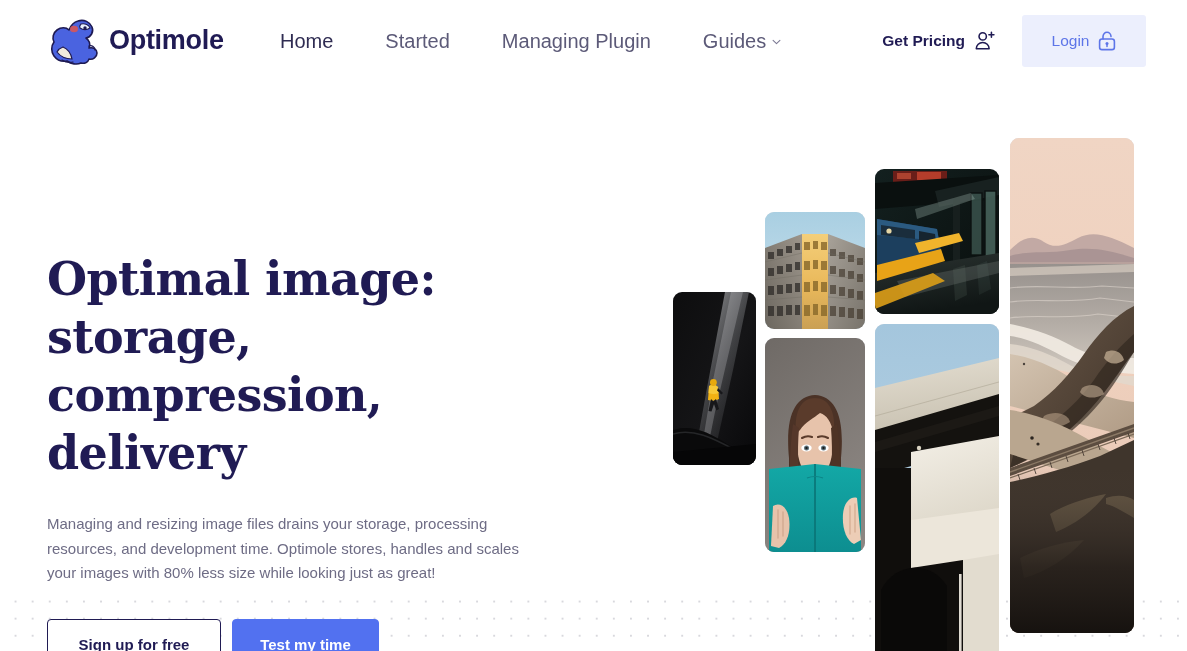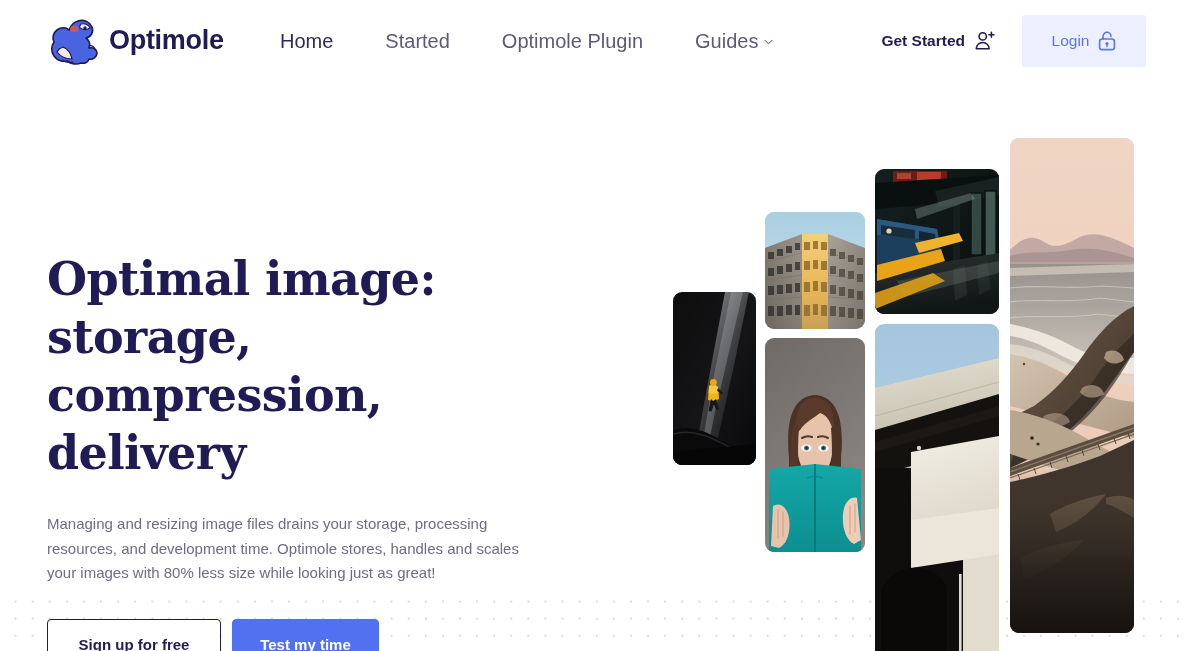--- a/index.html
+++ b/index.html
@@ -252,33 +252,33 @@
     </a>
 
     <nav class="nav">
       <a class="nav-item active" href="#">
         <span>Home</span>
       </a>
       <a class="nav-item" href="#">
         <span>Started</span>
       </a>
       <a class="nav-item" href="#">
-        <span>Optimole Plugin</span>
+        <span>Managing Plugin</span>
       </a>
       <a class="nav-item" href="#">
         <span>Guides</span>
         <svg class="chevron-down" viewBox="0 0 10 7">
           <path d="M1 1.5 L5 5.5 L9 1.5" fill="none" stroke="#7a7893" stroke-width="1.2" stroke-linecap="round" stroke-linejoin="round"></path>
         </svg>
       </a>
     </nav>
 
     <div class="header-right">
       <a class="get-started" href="#">
-        <span>Get Started</span>
+        <span>Get Pricing</span>
         <svg class="user-plus-icon" viewBox="0 0 24 24">
           <circle cx="9.5" cy="7" r="4" fill="none" stroke="#201b54" stroke-width="1.7"></circle>
           <path d="M2.5 20.5 C2.5 16.4 5.7 13.6 9.5 13.6 C13.3 13.6 16.5 16.4 16.5 20.5 Z" fill="none" stroke="#201b54" stroke-width="1.7" stroke-linejoin="round"></path>
           <path d="M19 2.5 L19 8 M16.25 5.25 L21.75 5.25" stroke="#201b54" stroke-width="1.7" stroke-linecap="round"></path>
         </svg>
       </a>
 
       <button class="login-btn">
         <span class="login-label">Login</span>
         <svg class="lock-icon" viewBox="0 0 18 20">

